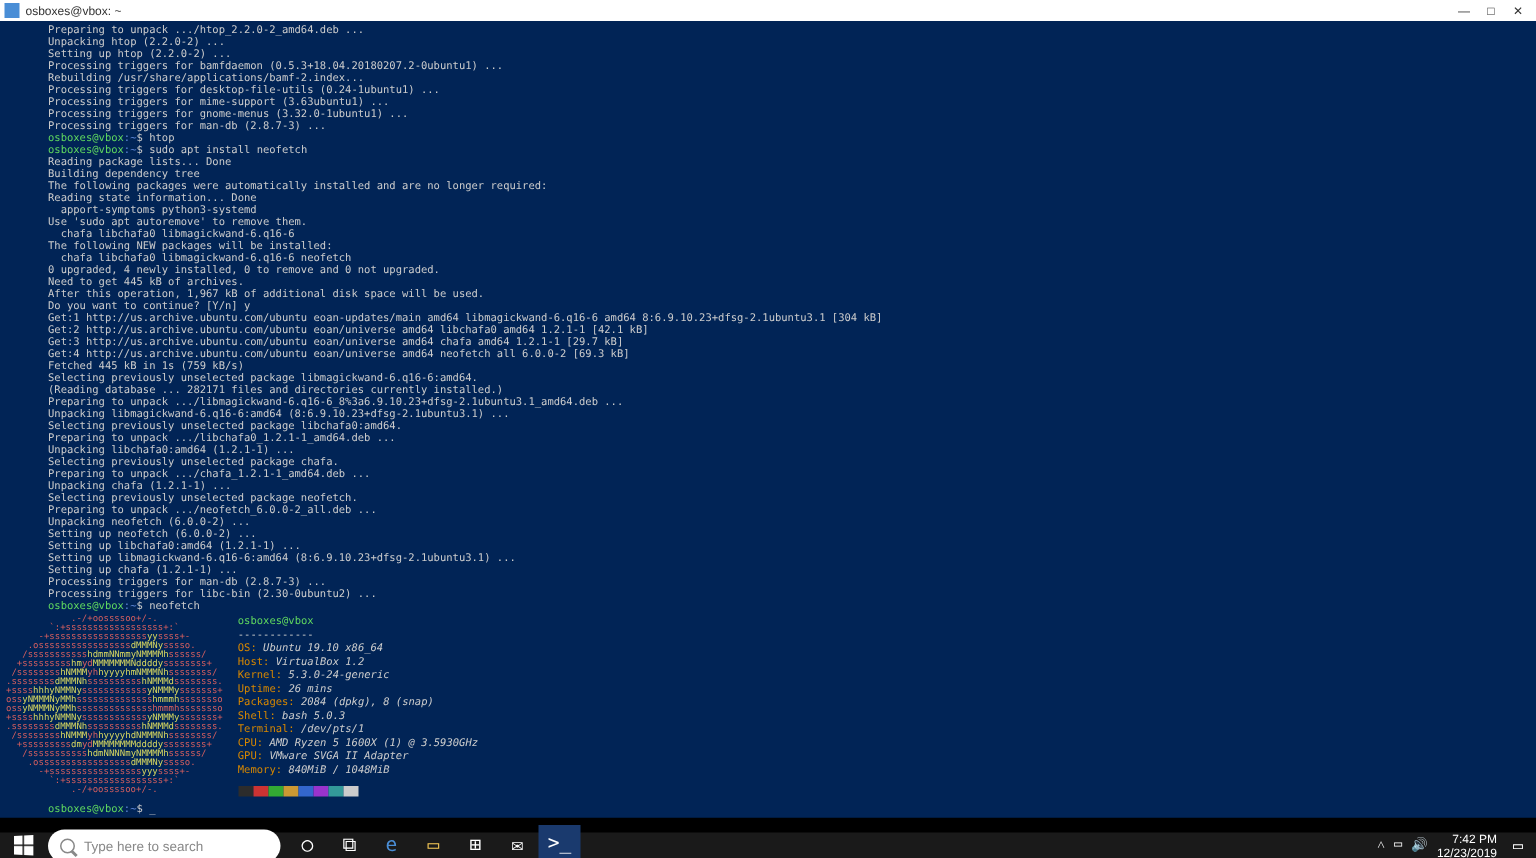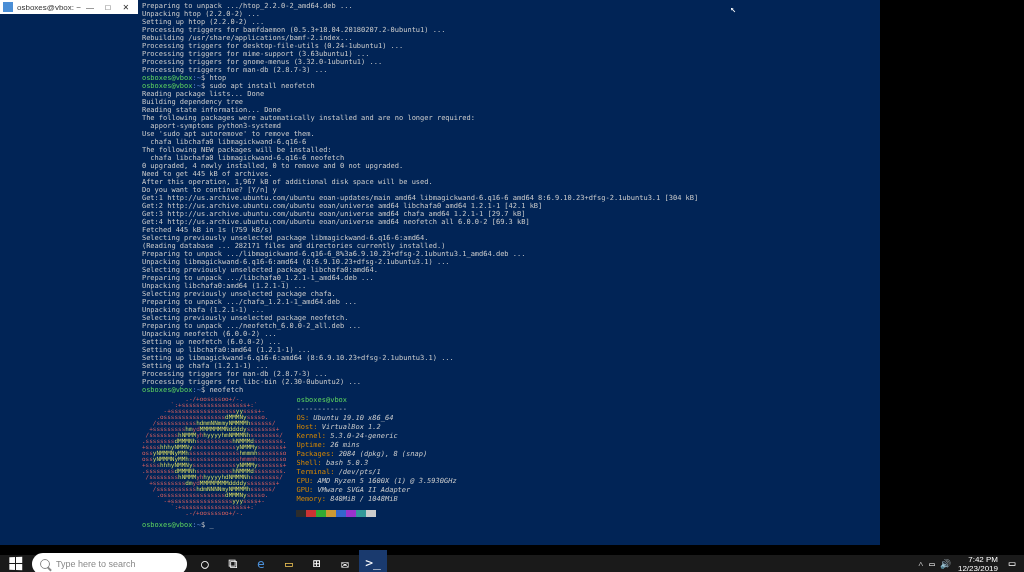--- a/index.html
+++ b/index.html
@@ -1,27 +1,27 @@
 <!DOCTYPE html>
 <html><head>
   <meta charset="utf-8">
   <style>
     * { margin: 0; padding: 0; box-sizing: border-box; }
     body { width: 1024px; height: 572px; overflow: hidden; font-family: Consolas, monospace; background: #000; position: relative; }
     
-    .window { width: 880px; height: 545px; background: #012456; display: flex; }
+    .window { width: 1024px; height: 545px; background: #012456; display: flex; flex-direction: column; }
     
     .titlebar { height: 14px; background: #fff; display: flex; align-items: center; padding: 0 3px; font-size: 8px; color: #333; font-family: 'Segoe UI', sans-serif; }
     .titlebar-icon { width: 10px; height: 10px; background: #4a8ed6; margin-right: 4px; }
     .titlebar-title { flex: 1; }
     .titlebar-controls { display: flex; gap: 0; }
     .titlebar-btn { width: 18px; height: 12px; display: flex; align-items: center; justify-content: center; font-size: 8px; color: #333; }
     
     .terminal { flex: 1; background: #012456; padding: 2px 4px; font-size: 7px; line-height: 8px; overflow: hidden; }
-    .line { color: #cccccc; white-space: pre; font-family: Consolas, monospace; }
+    .line { color: #cccccc; white-space: pre; font-family: Consolas, monospace; margin-left: 28px; }
     .prompt-user { color: #5fd75f; }
     .prompt-path { color: #5f87d7; }
     .prompt-cmd { color: #cccccc; }
     
     .neofetch { display: flex; margin-top: 2px; }
     .ascii-art { font-size: 6px; line-height: 6px; white-space: pre; font-family: monospace; margin-right: 10px; }
     .ascii-red { color: #d75f5f; }
     .ascii-yellow { color: #d7d75f; }
     
     .sysinfo { font-size: 7px; line-height: 9px; }
@@ -77,22 +77,22 @@
         <div class="line">Processing triggers for desktop-file-utils (0.24-1ubuntu1) ...</div>
         <div class="line">Processing triggers for mime-support (3.63ubuntu1) ...</div>
         <div class="line">Processing triggers for gnome-menus (3.32.0-1ubuntu1) ...</div>
         <div class="line">Processing triggers for man-db (2.8.7-3) ...</div>
       </div>
     <div class="line"><span class="prompt-user">osboxes@vbox</span><span class="prompt-path">:~</span><span class="prompt-cmd">$ htop</span></div>
     <div class="line"><span class="prompt-user">osboxes@vbox</span><span class="prompt-path">:~</span><span class="prompt-cmd">$ sudo apt install neofetch</span></div>
     <div id="lines2">
         <div class="line">Reading package lists... Done</div>
         <div class="line">Building dependency tree</div>
+        <div class="line">The following packages were automatically installed and are no longer required:</div>
         <div class="line">Reading state information... Done</div>
-        <div class="line">The following packages were automatically installed and are no longer required:</div>
         <div class="line">  apport-symptoms python3-systemd</div>
         <div class="line">Use 'sudo apt autoremove' to remove them.</div>
         <div class="line">  chafa libchafa0 libmagickwand-6.q16-6</div>
         <div class="line">The following NEW packages will be installed:</div>
         <div class="line">  chafa libchafa0 libmagickwand-6.q16-6 neofetch</div>
         <div class="line">0 upgraded, 4 newly installed, 0 to remove and 0 not upgraded.</div>
         <div class="line">Need to get 445 kB of archives.</div>
         <div class="line">After this operation, 1,967 kB of additional disk space will be used.</div>
         <div class="line">Do you want to continue? [Y/n] y</div>
         <div class="line">Get:1 http://us.archive.ubuntu.com/ubuntu eoan-updates/main amd64 libmagickwand-6.q16-6 amd64 8:6.9.10.23+dfsg-2.1ubuntu3.1 [304 kB]</div>

